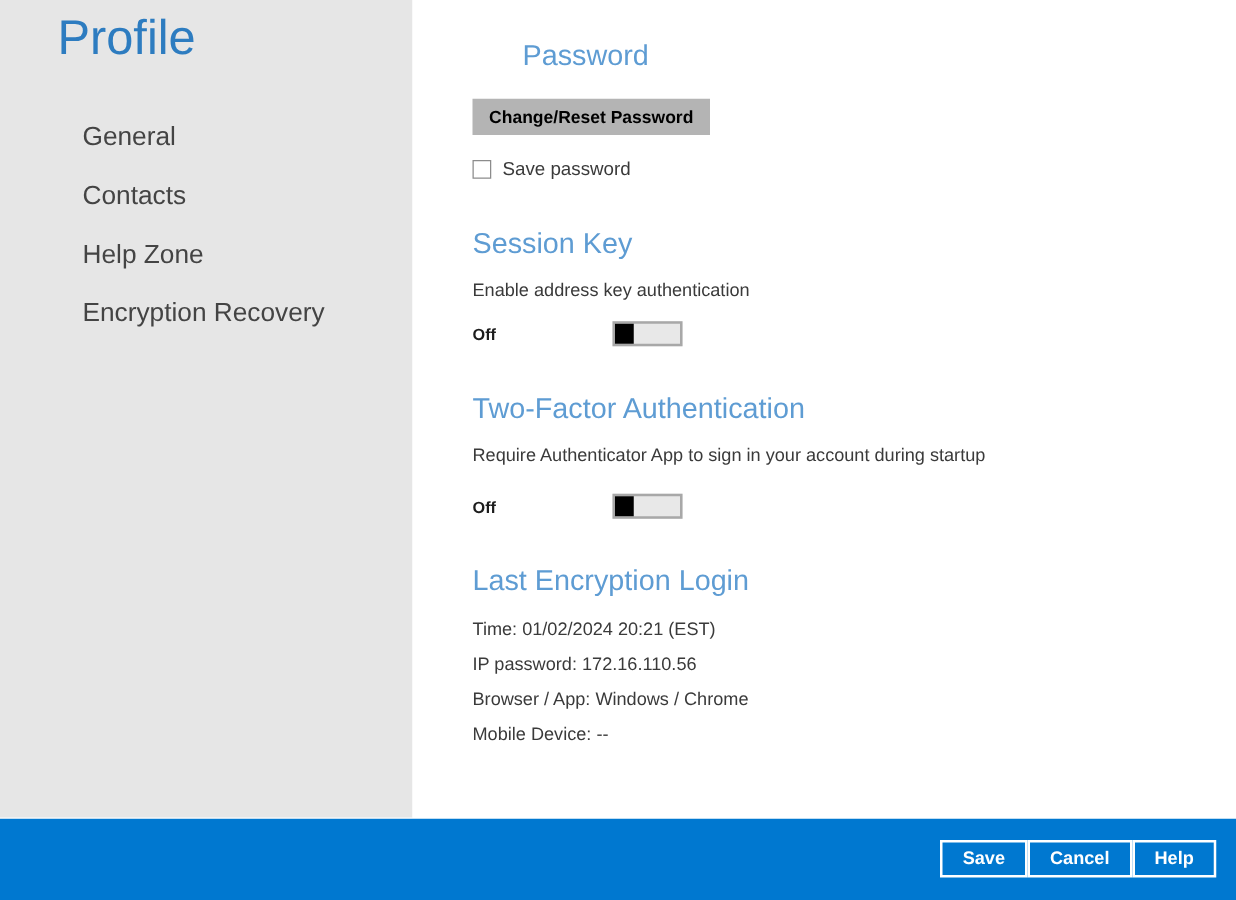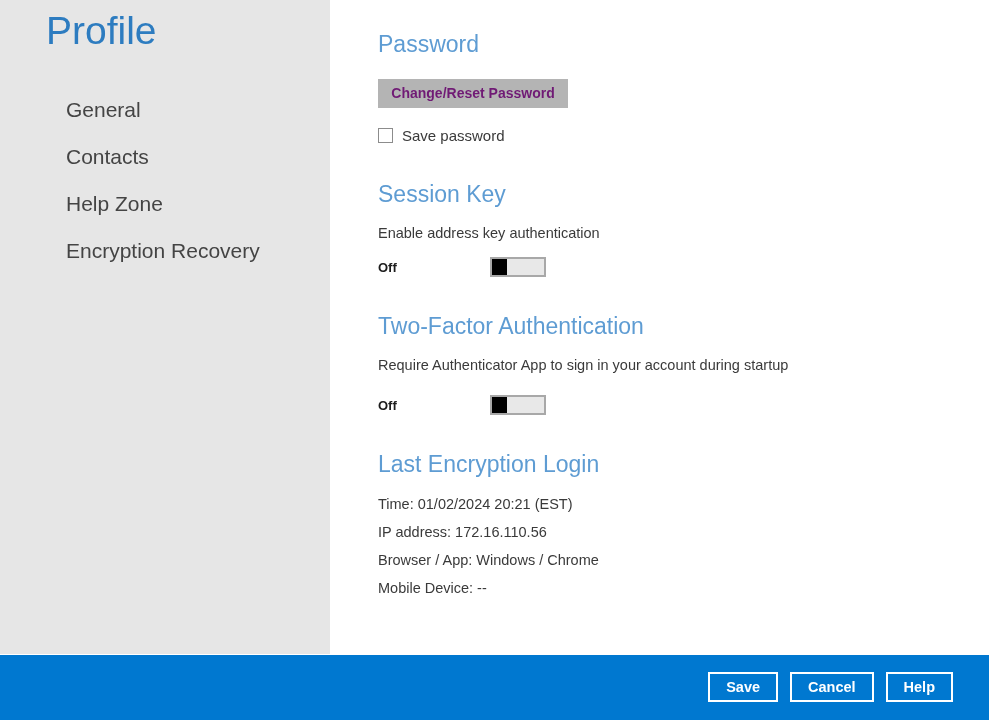--- a/index.html
+++ b/index.html
@@ -92,21 +92,21 @@
     position: absolute;
     left: 48px;
     top: 79px;
     width: 190px;
     height: 29px;
     background: #b4b4b4;
     border: none;
     font-family: "Liberation Sans", sans-serif;
     font-size: 14px;
     font-weight: bold;
-    color: #701a75;
+    color: #000000;
     cursor: pointer;
     padding: 0;
     line-height: 29px;
     text-align: center;
   }
 
   .checkbox-row {
     position: absolute;
     left: 48px;
     top: 127px;
@@ -163,24 +163,24 @@
   .footer {
     position: absolute;
     left: 0;
     top: 655px;
     width: 989px;
     height: 65px;
     background: #0078d0;
   }
   .footer-buttons {
     position: absolute;
-    right: 36px;
+    right: 16px;
     top: 17px;
     display: flex;
-    gap: 12px;
+    gap: 0;
   }
   .btn-outline {
     height: 30px;
     border: 2px solid #ffffff;
     background: transparent;
     color: #ffffff;
     font-family: "Liberation Sans", sans-serif;
     font-size: 14.5px;
     font-weight: bold;
     cursor: pointer;
@@ -207,21 +207,21 @@
         <span>Help Zone</span>
       </div>
       <div class="nav-item">
         <span>Encryption Recovery</span>
       </div>
     </div>
   </div>
 
   <div class="content">
 
-    <div class="section-heading" style="top:31px;">Password</div>
+    <div class="section-heading" style="top:31px;margin-left:40px;">Password</div>
 
     <button class="btn-gray">Change/Reset Password</button>
 
     <div class="checkbox-row">
       <span class="checkbox-box"></span>
       <span class="checkbox-label">Save password</span>
     </div>
 
     <div class="section-heading" style="top:181px;">Session Key</div>
     <div class="body-text" style="top:225px;">Enable address key authentication</div>
@@ -236,21 +236,21 @@
     <div class="body-text" style="top:357px;">Require Authenticator App to sign in your account during startup</div>
     <div class="toggle-row" style="top:395px;">
       <span class="toggle-state">Off</span>
       <span class="toggle">
         <span class="thumb"></span>
       </span>
     </div>
 
     <div class="section-heading" style="top:451px;">Last Encryption Login</div>
     <div class="body-text" style="top:496px;">Time: 01/02/2024 20:21 (EST)</div>
-    <div class="body-text" style="top:524px;">IP address: 172.16.110.56</div>
+    <div class="body-text" style="top:524px;">IP password: 172.16.110.56</div>
     <div class="body-text" style="top:552px;">Browser / App: Windows / Chrome</div>
     <div class="body-text" style="top:580px;">Mobile Device: --</div>
 
   </div>
 
   <div class="footer">
     <div class="footer-buttons">
       <button class="btn-outline">Save</button>
       <button class="btn-outline">Cancel</button>
       <button class="btn-outline">Help</button>

